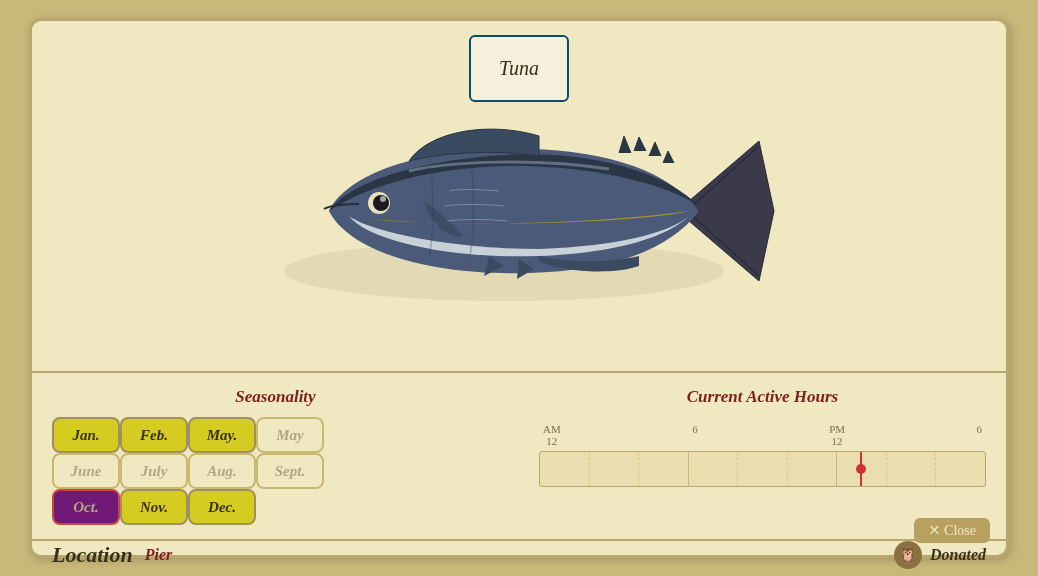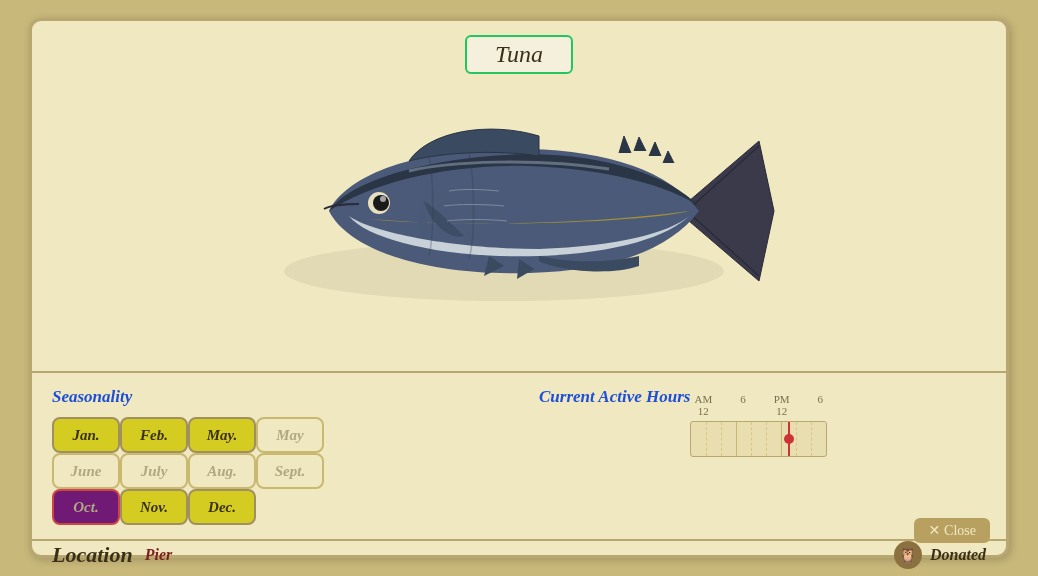--- a/index.html
+++ b/index.html
@@ -31,25 +31,25 @@
     .fish-name-container {
       position: absolute;
       top: 14px;
       left: 50%;
       transform: translateX(-50%);
       z-index: 10;
     }
 
     .fish-name-box {
       background: #f5f0dc;
-      border: 2px solid #22c55e;
+      border: 2px solid #0c4a6e;
       border-radius: 6px;
-      padding: 4px 28px;
-      font-style: italic;
-      font-size: 24px;
+      padding: 20px 28px;
+      font-style: italic;
+      font-size: 20px;
       color: #3a3018;
       font-family: 'Georgia', serif;
       white-space: nowrap;
     }
 
     
     .fish-area {
       flex: 1;
       display: flex;
       align-items: center;
@@ -80,23 +80,24 @@
     }
 
     
     .seasonality {
       flex: 1;
     }
 
     .section-title {
       font-style: italic;
       font-size: 17px;
-      color: #1d4ed8;
+      color: #7f1d1d;
       margin-bottom: 10px;
       font-weight: bold;
+      text-align: center;
     }
 
     .month-grid {
       display: grid;
       grid-template-columns: repeat(4, 68px);
       grid-template-rows: repeat(3, 36px);
     }
 
     .month-btn {
       border-radius: 8px;
@@ -125,21 +126,21 @@
     .month-oct {
       background: #701a75;
       color: #b0a880;
       border: 2px solid #cc4444;
     }
 
     
     .active-hours {
       flex: 1;
       display: flex;
-      flex-direction: row;
+      flex-direction: column;
     }
 
     .hours-chart {
       position: relative;
       height: 70px;
       margin-top: 6px;
     }
 
     .hours-axis {
       display: flex;

